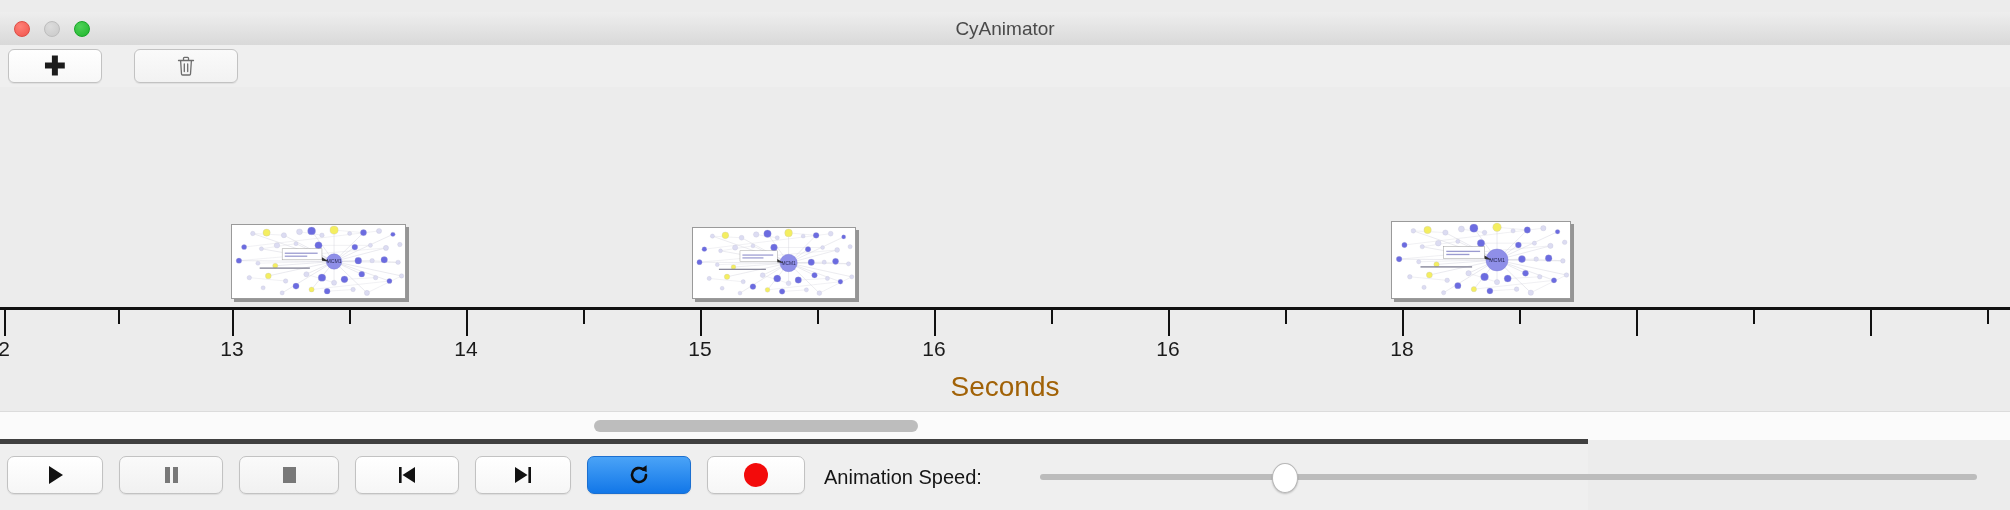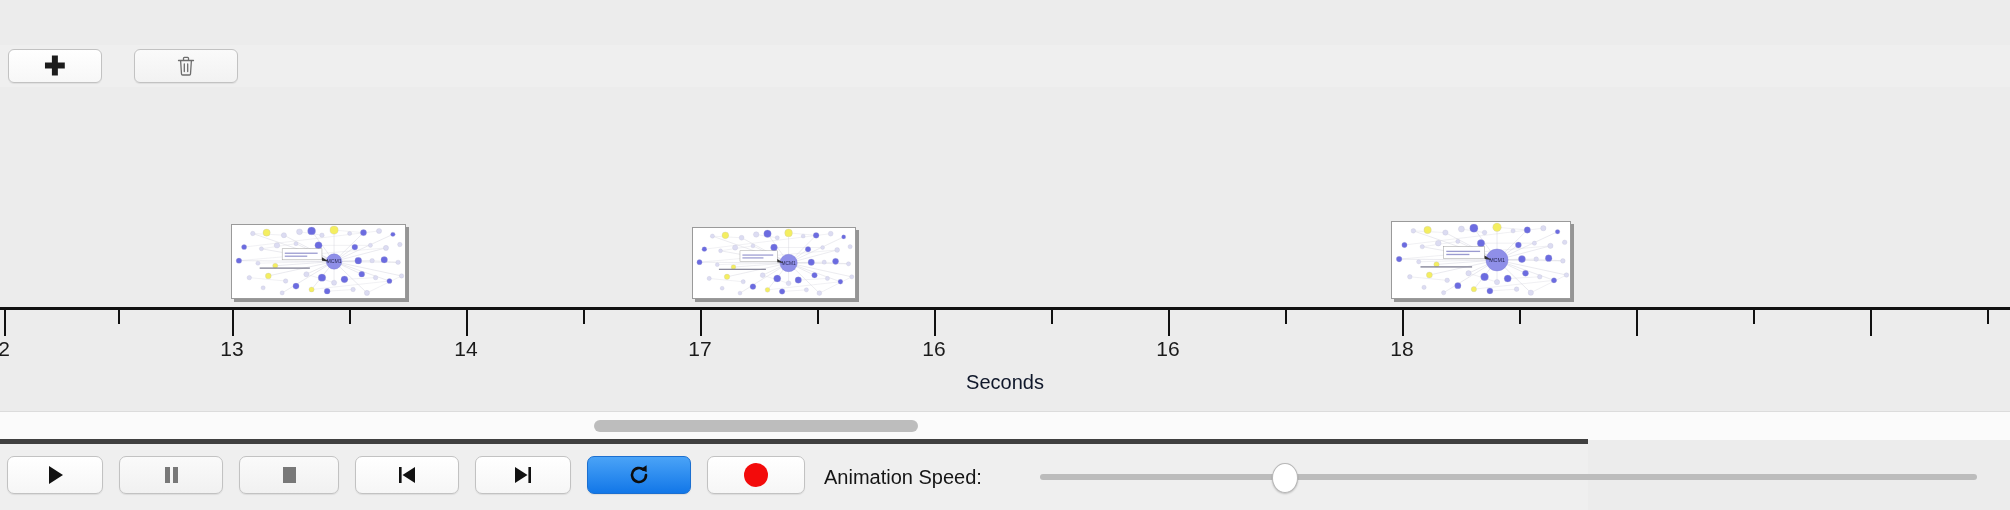--- a/index.html
+++ b/index.html
@@ -58,21 +58,21 @@
   .frame svg{display:block;width:100%;height:100%;}
 
   
   .axis{position:absolute;left:0;top:220px;width:2010px;height:3px;background:#111;}
   .tick{position:absolute;top:223px;width:2px;background:#111;}
   .tick.major{height:26px;}
   .tick.minor{height:14px;}
   .ticklabel{position:absolute;top:250px;font-size:21px;color:#1a1a1a;
     transform:translateX(-50%);white-space:nowrap;}
   .axis-title{position:absolute;top:284px;width:2010px;text-align:center;
-    font-size:20px;color:#0f172a;}
+    font-size:28px;color:#a16207;}
 
   
   .hscroll{position:absolute;left:0;top:411px;width:2010px;height:28px;
     background:#fbfbfb;border-top:1px solid #dcdcdc;}
   .hscroll-thumb{position:absolute;top:8px;height:12px;border-radius:6px;
     background:#bdbdbd;cursor:pointer;}
 
   
   .transport{position:absolute;left:0;top:439px;width:1588px;height:71px;
     background:#efefef;border-top:5px solid #404040;}
@@ -97,20 +97,28 @@
     border-radius:50%;background:#fff;border:1px solid #b6b6b6;
     box-shadow:0 1px 2px rgba(0,0,0,.22);cursor:pointer;}
   .red-dot{width:24px;height:24px;border-radius:50%;background:#f30b0b;}
 </style>
 </head>
 <body>
 
 <div class="app">
 
 
+  <div class="titlebar">
+    <div class="traffic">
+      <div class="light red"></div>
+      <div class="light yellow"></div>
+      <div class="light green"></div>
+    </div>
+    <div class="title">CyAnimator</div>
+  </div>
 
   <div class="toolbar">
     <div class="btn" id="add-frame-button">
       <span class="plus">✚</span>
     </div>
     <div class="btn flat" id="delete-frame-button">
       <svg class="trash-ico" viewBox="0 0 20 22">
         <path d="M2.5 5.5h15M7.5 5.5V3.3c0-.5.4-.9.9-.9h3.2c.5 0 .9.4.9.9v2.2M4.6 5.5l.9 13.4c0 .6.5 1.1 1.1 1.1h6.8c.6 0 1.1-.5 1.1-1.1l.9-13.4M8.3 9v7.6M11.7 9v7.6" fill="none" stroke="#6d6d6d" stroke-width="1.3" stroke-linecap="round"></path>
       </svg>
     </div>
@@ -415,21 +423,21 @@
         <div class="tick major" style="left: 4px;"></div>
         <div class="ticklabel" style="left: 4px;">2</div>
         <div class="tick minor" style="left: 118px;"></div>
         <div class="tick major" style="left: 232px;"></div>
         <div class="ticklabel" style="left: 232px;">13</div>
         <div class="tick minor" style="left: 349px;"></div>
         <div class="tick major" style="left: 466px;"></div>
         <div class="ticklabel" style="left: 466px;">14</div>
         <div class="tick minor" style="left: 583px;"></div>
         <div class="tick major" style="left: 700px;"></div>
-        <div class="ticklabel" style="left: 700px;">17</div>
+        <div class="ticklabel" style="left: 700px;">15</div>
         <div class="tick minor" style="left: 817px;"></div>
         <div class="tick major" style="left: 934px;"></div>
         <div class="ticklabel" style="left: 934px;">16</div>
         <div class="tick minor" style="left: 1051px;"></div>
         <div class="tick major" style="left: 1168px;"></div>
         <div class="ticklabel" style="left: 1168px;">16</div>
         <div class="tick minor" style="left: 1285px;"></div>
         <div class="tick major" style="left: 1402px;"></div>
         <div class="ticklabel" style="left: 1402px;">18</div>
         <div class="tick minor" style="left: 1519px;"></div>

